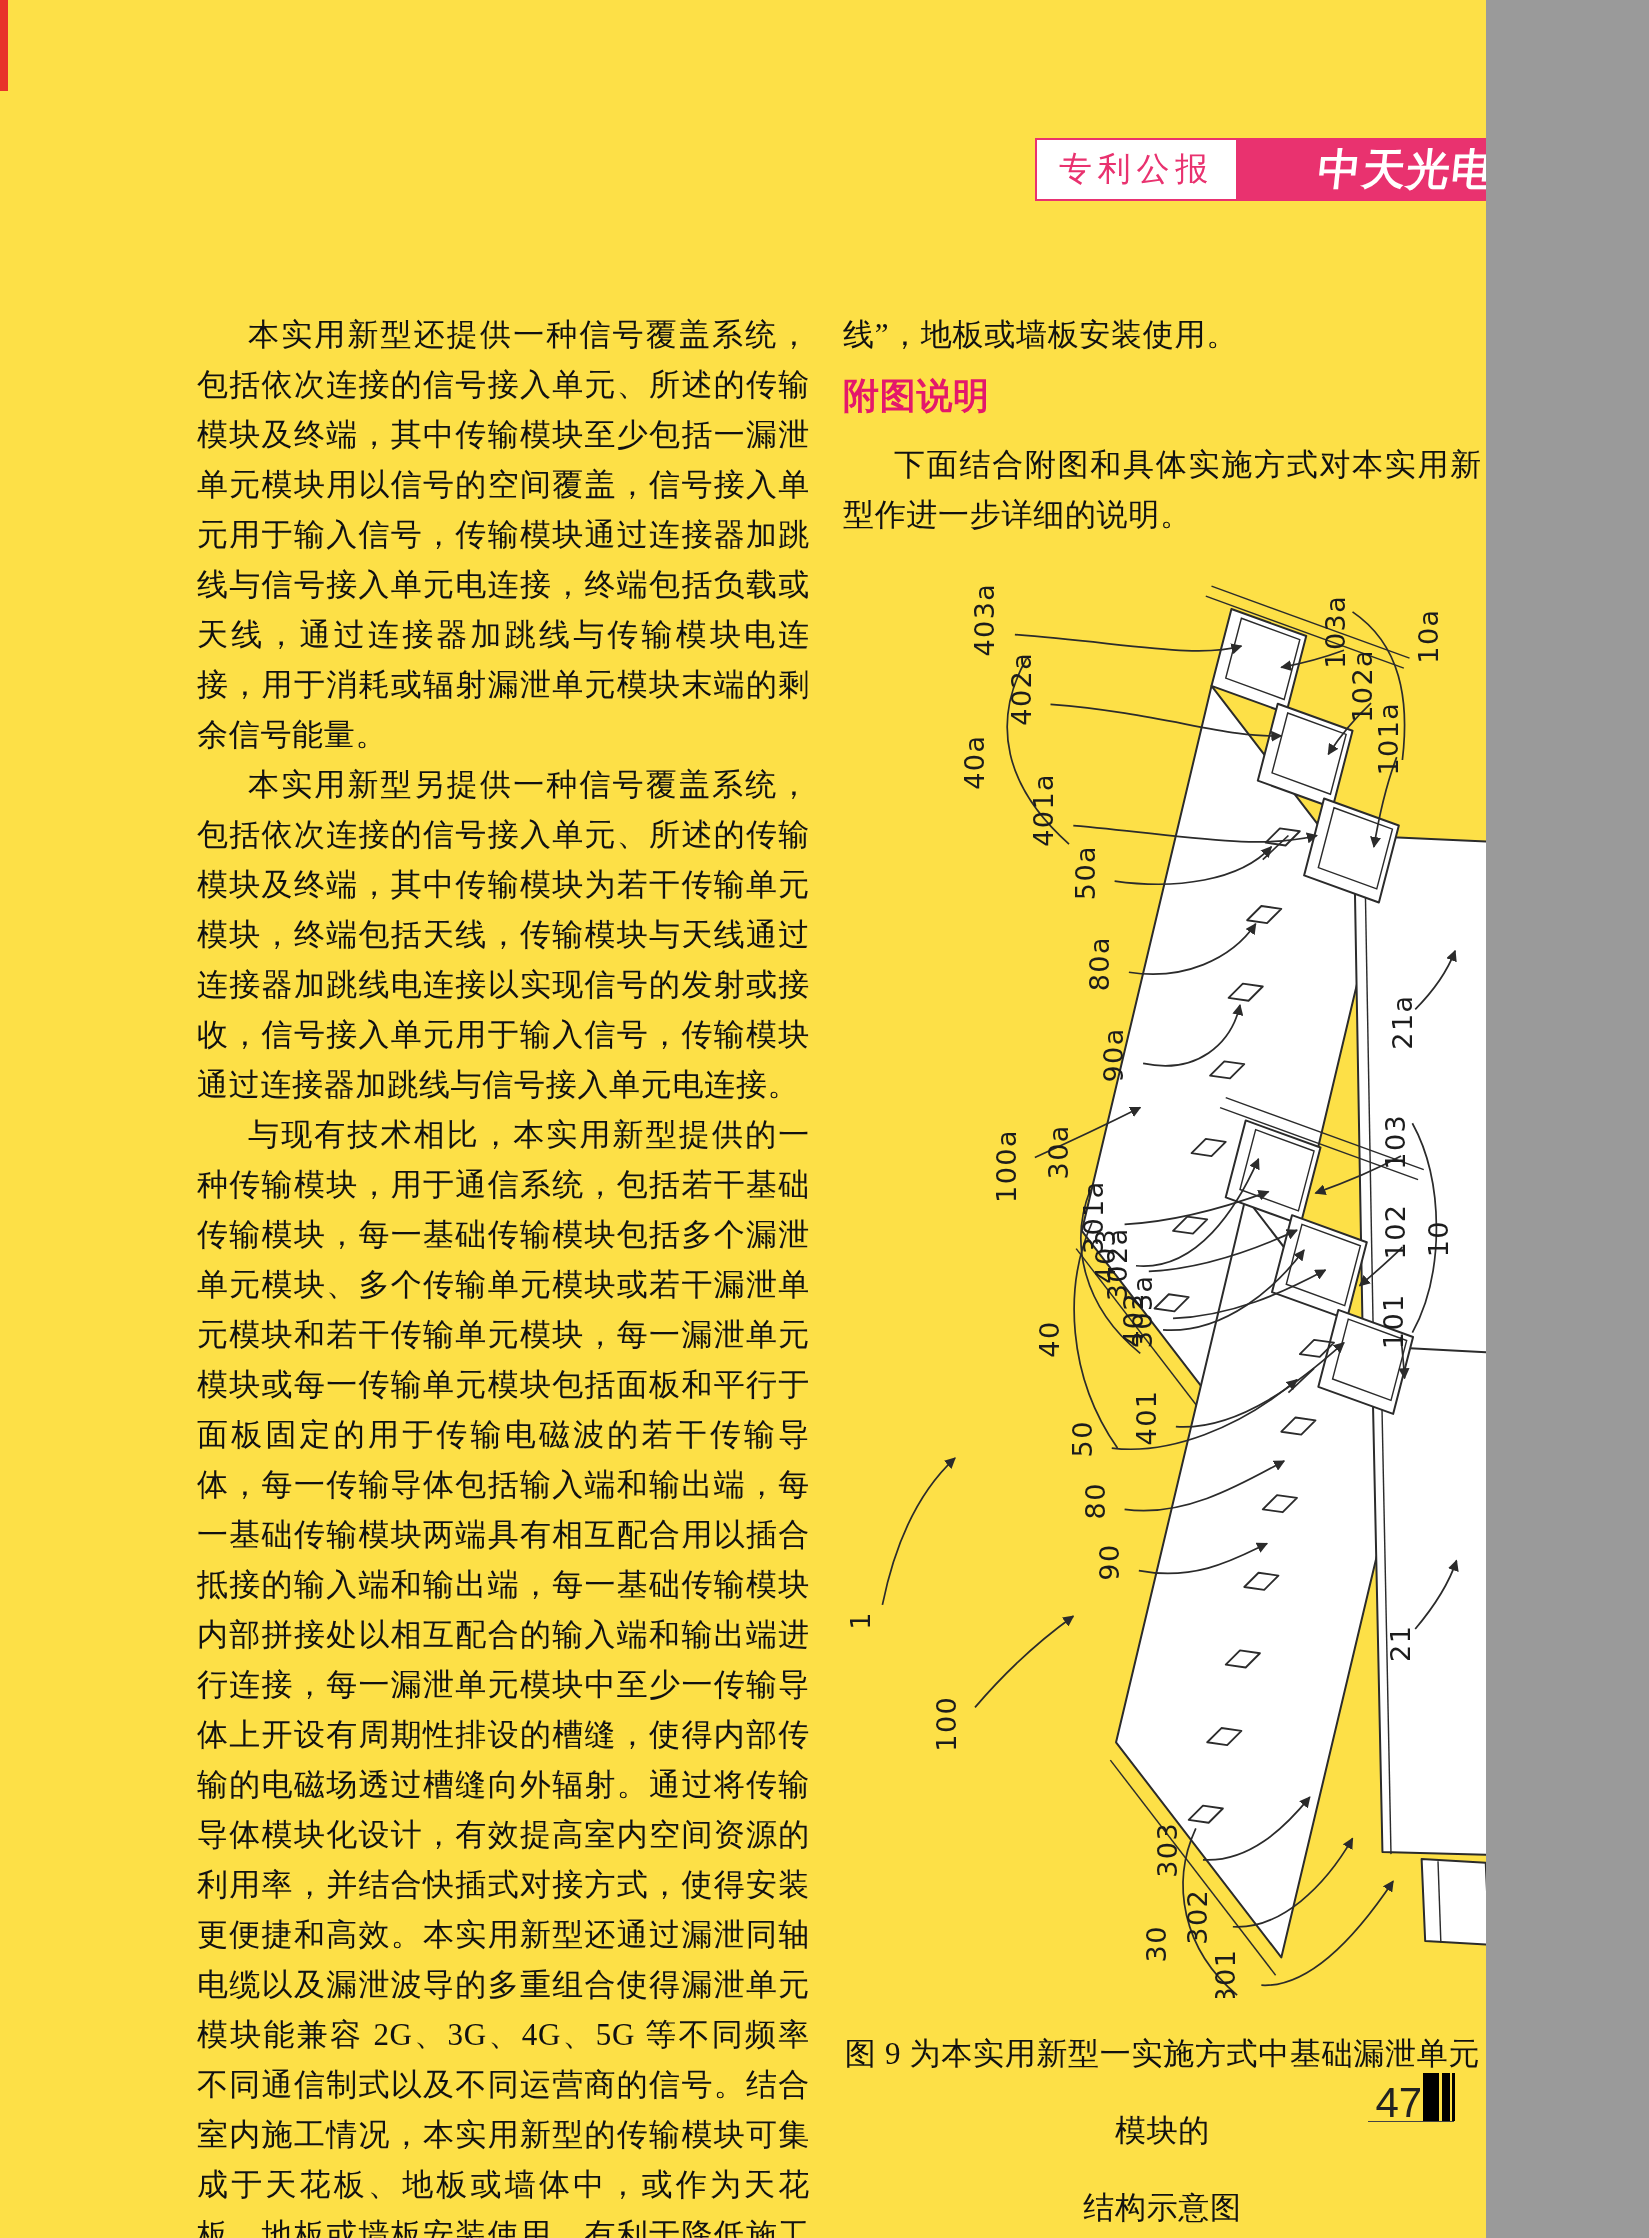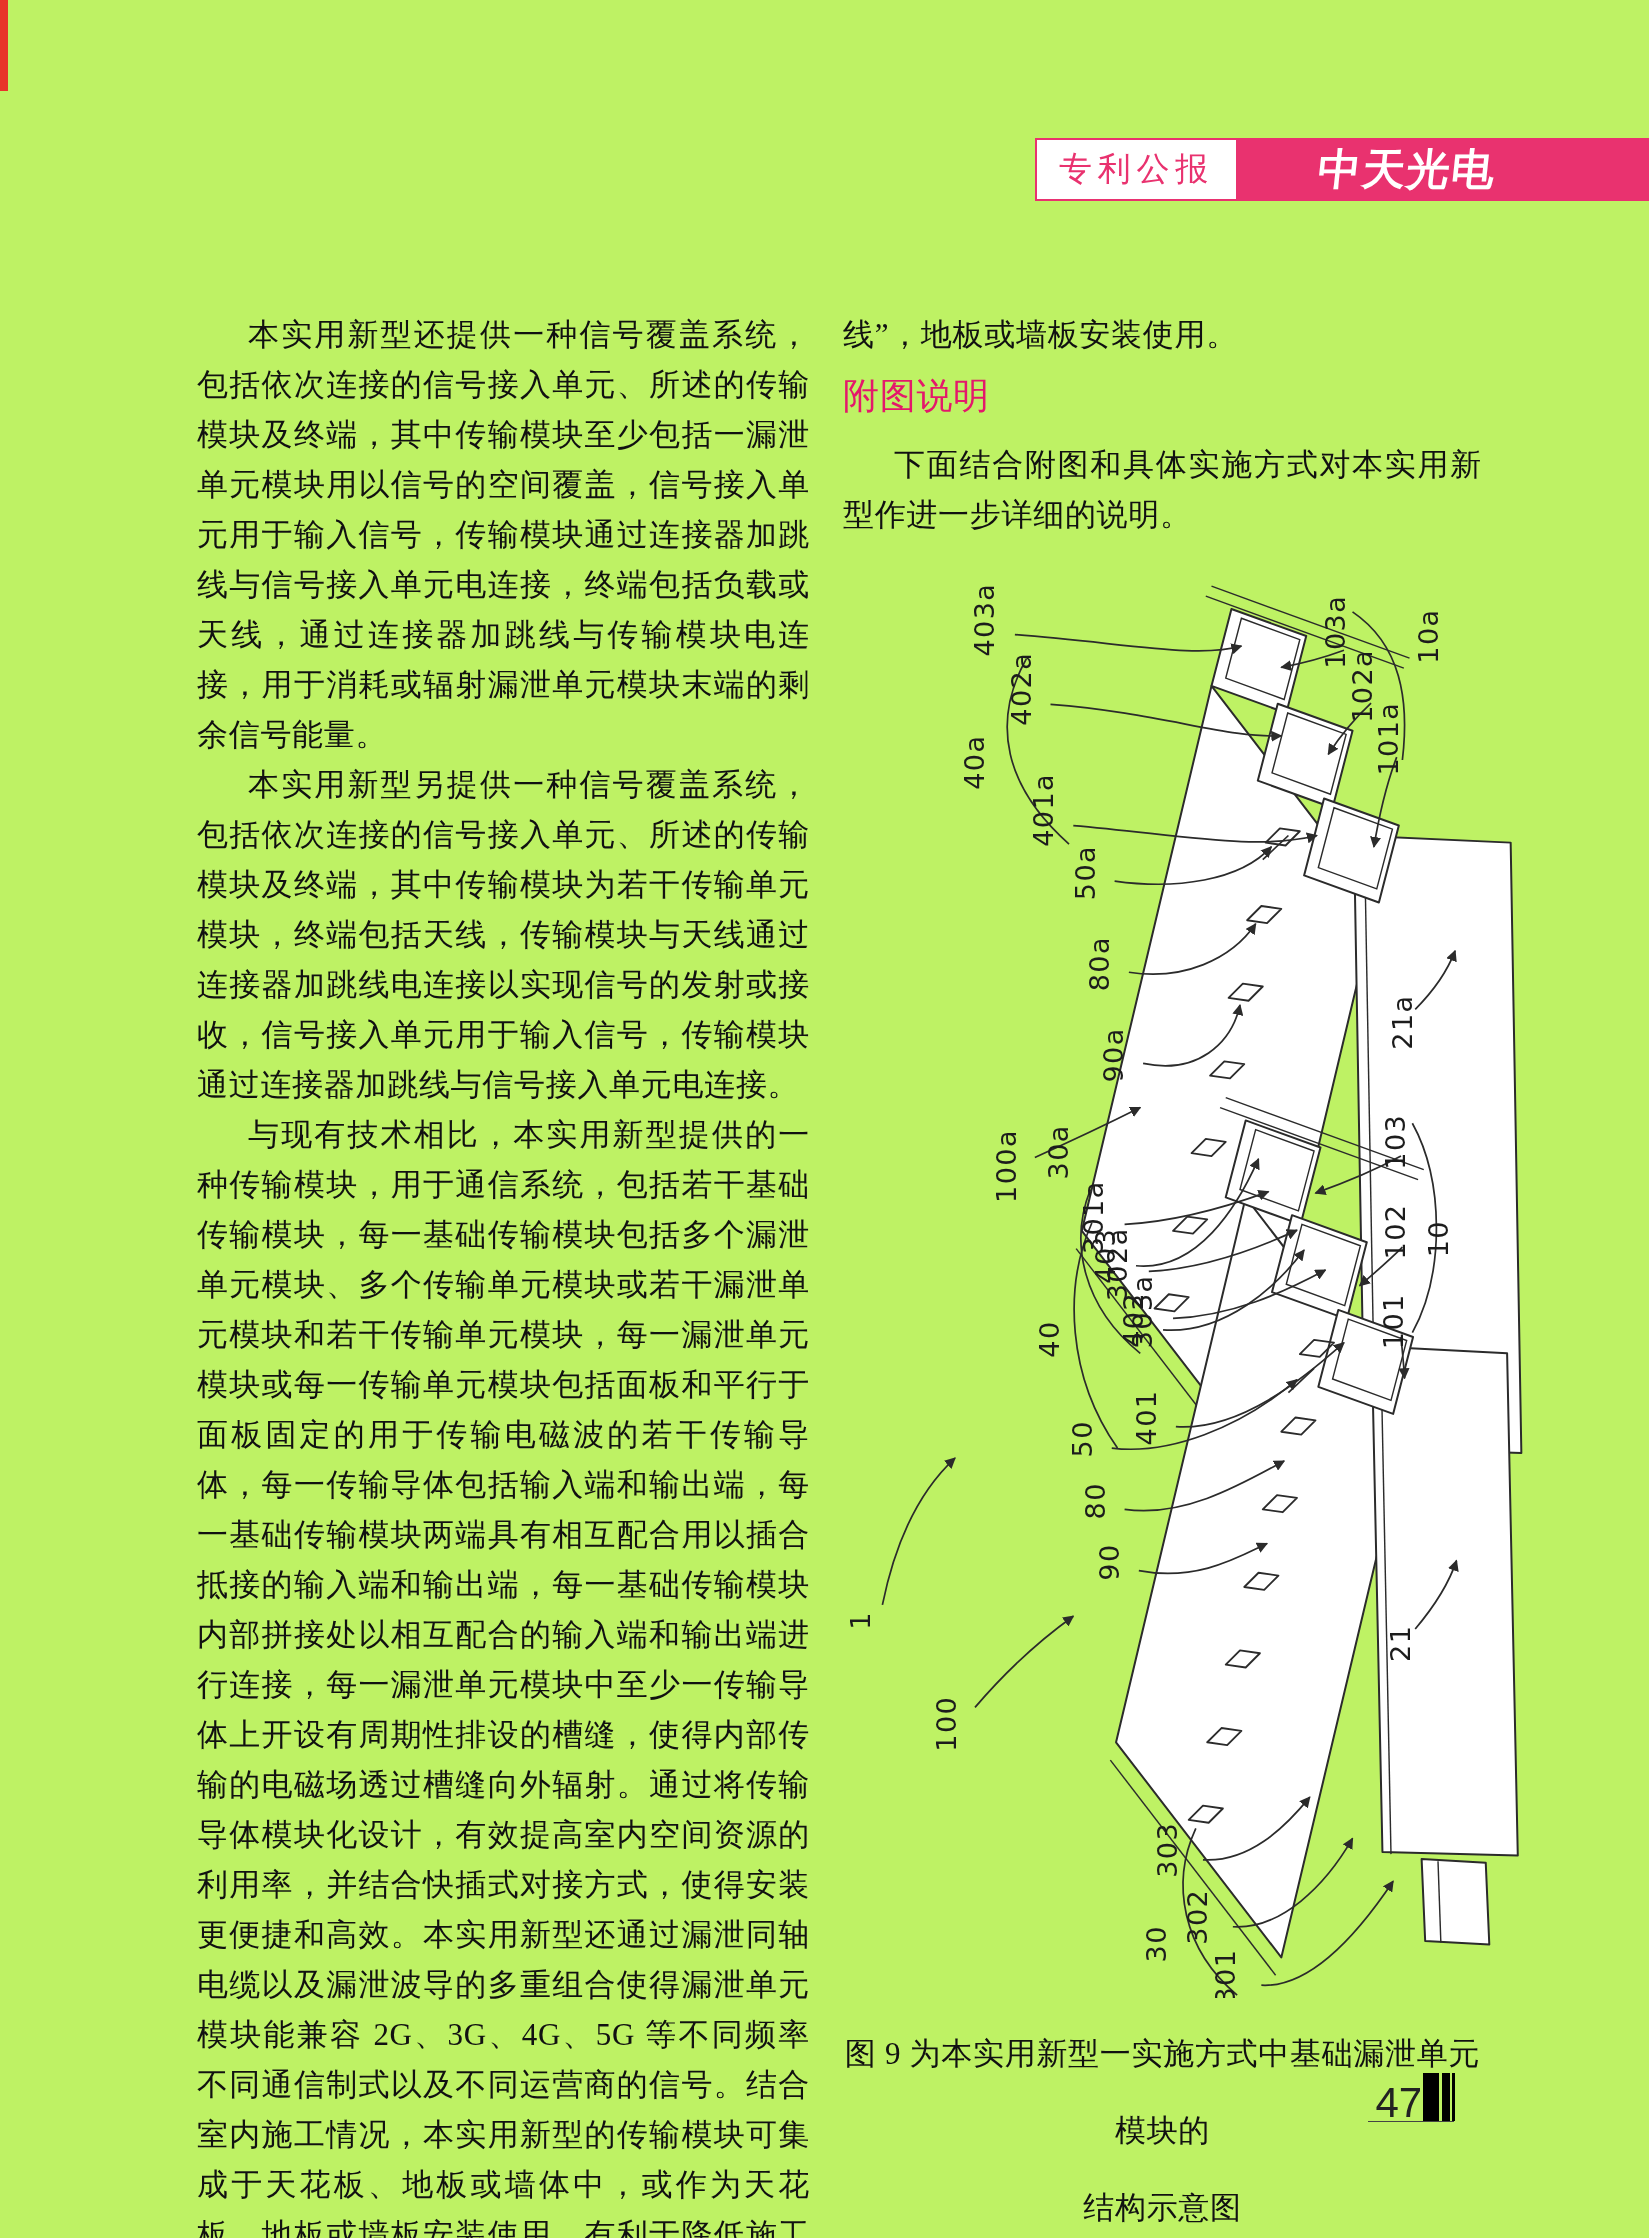--- a/index.html
+++ b/index.html
@@ -1,19 +1,19 @@
 <!DOCTYPE html>
 <html style="font-size:11.4px"><head>
 <meta charset="utf-8">
 <style>
   html,body{margin:0;padding:0;background:#9a9a9a;}
   .page{
     position:relative;
-    width:1649px;height:2239px;
-    background:#bef264;
+    width:1486px;height:2239px;
+    background:#fde047;
     font-family:"Liberation Serif","DejaVu Serif",serif;
     color:#111;
     overflow:hidden;
   }
   
   .bleed-strip{position:absolute;left:0;top:0;width:7.8px;height:91px;}
   
   .badge-box{
     position:absolute;left:1035px;top:138px;width:203px;height:63px;
     box-sizing:border-box;border:2.9px solid;
@@ -39,21 +39,21 @@
     position:absolute;left:197px;top:310px;width:613px;
     font-size:31px;line-height:50px;text-align:justify;
     letter-spacing:0.7px;
   }
   .col-left p{margin:0;text-indent:51px;}
   .col-right{position:absolute;left:843px;top:310px;width:639px;
     font-size:31px;line-height:50px;text-align:justify;letter-spacing:0.7px;}
   .rc-first{margin:0;}
   .rc-heading{
     margin:5.7px 0 0 0;
-    font-size:36px;line-height:61px;font-weight:normal;
+    font-size:36px;line-height:61px;font-weight:bold;
   }
   .rc-para{margin:13px 0 0 0;text-indent:51px;}
   
   .figure-wrap{position:absolute;left:841px;top:552px;width:684px;height:1446px;}
   .figure-wrap svg{display:block;width:684px;height:1446px;}
   .fig-stroke{fill:none;stroke:#2b2b2b;stroke-width:2.6;stroke-linejoin:round;stroke-linecap:round;}
   .fig-face{fill:#ffffff;stroke:#2b2b2b;stroke-width:2.8;stroke-linejoin:round;}
   .fig-thin{fill:none;stroke:#2b2b2b;stroke-width:2;}
   .fig-arrow{fill:none;stroke:#2b2b2b;stroke-width:2.4;}
   .fig-label{

